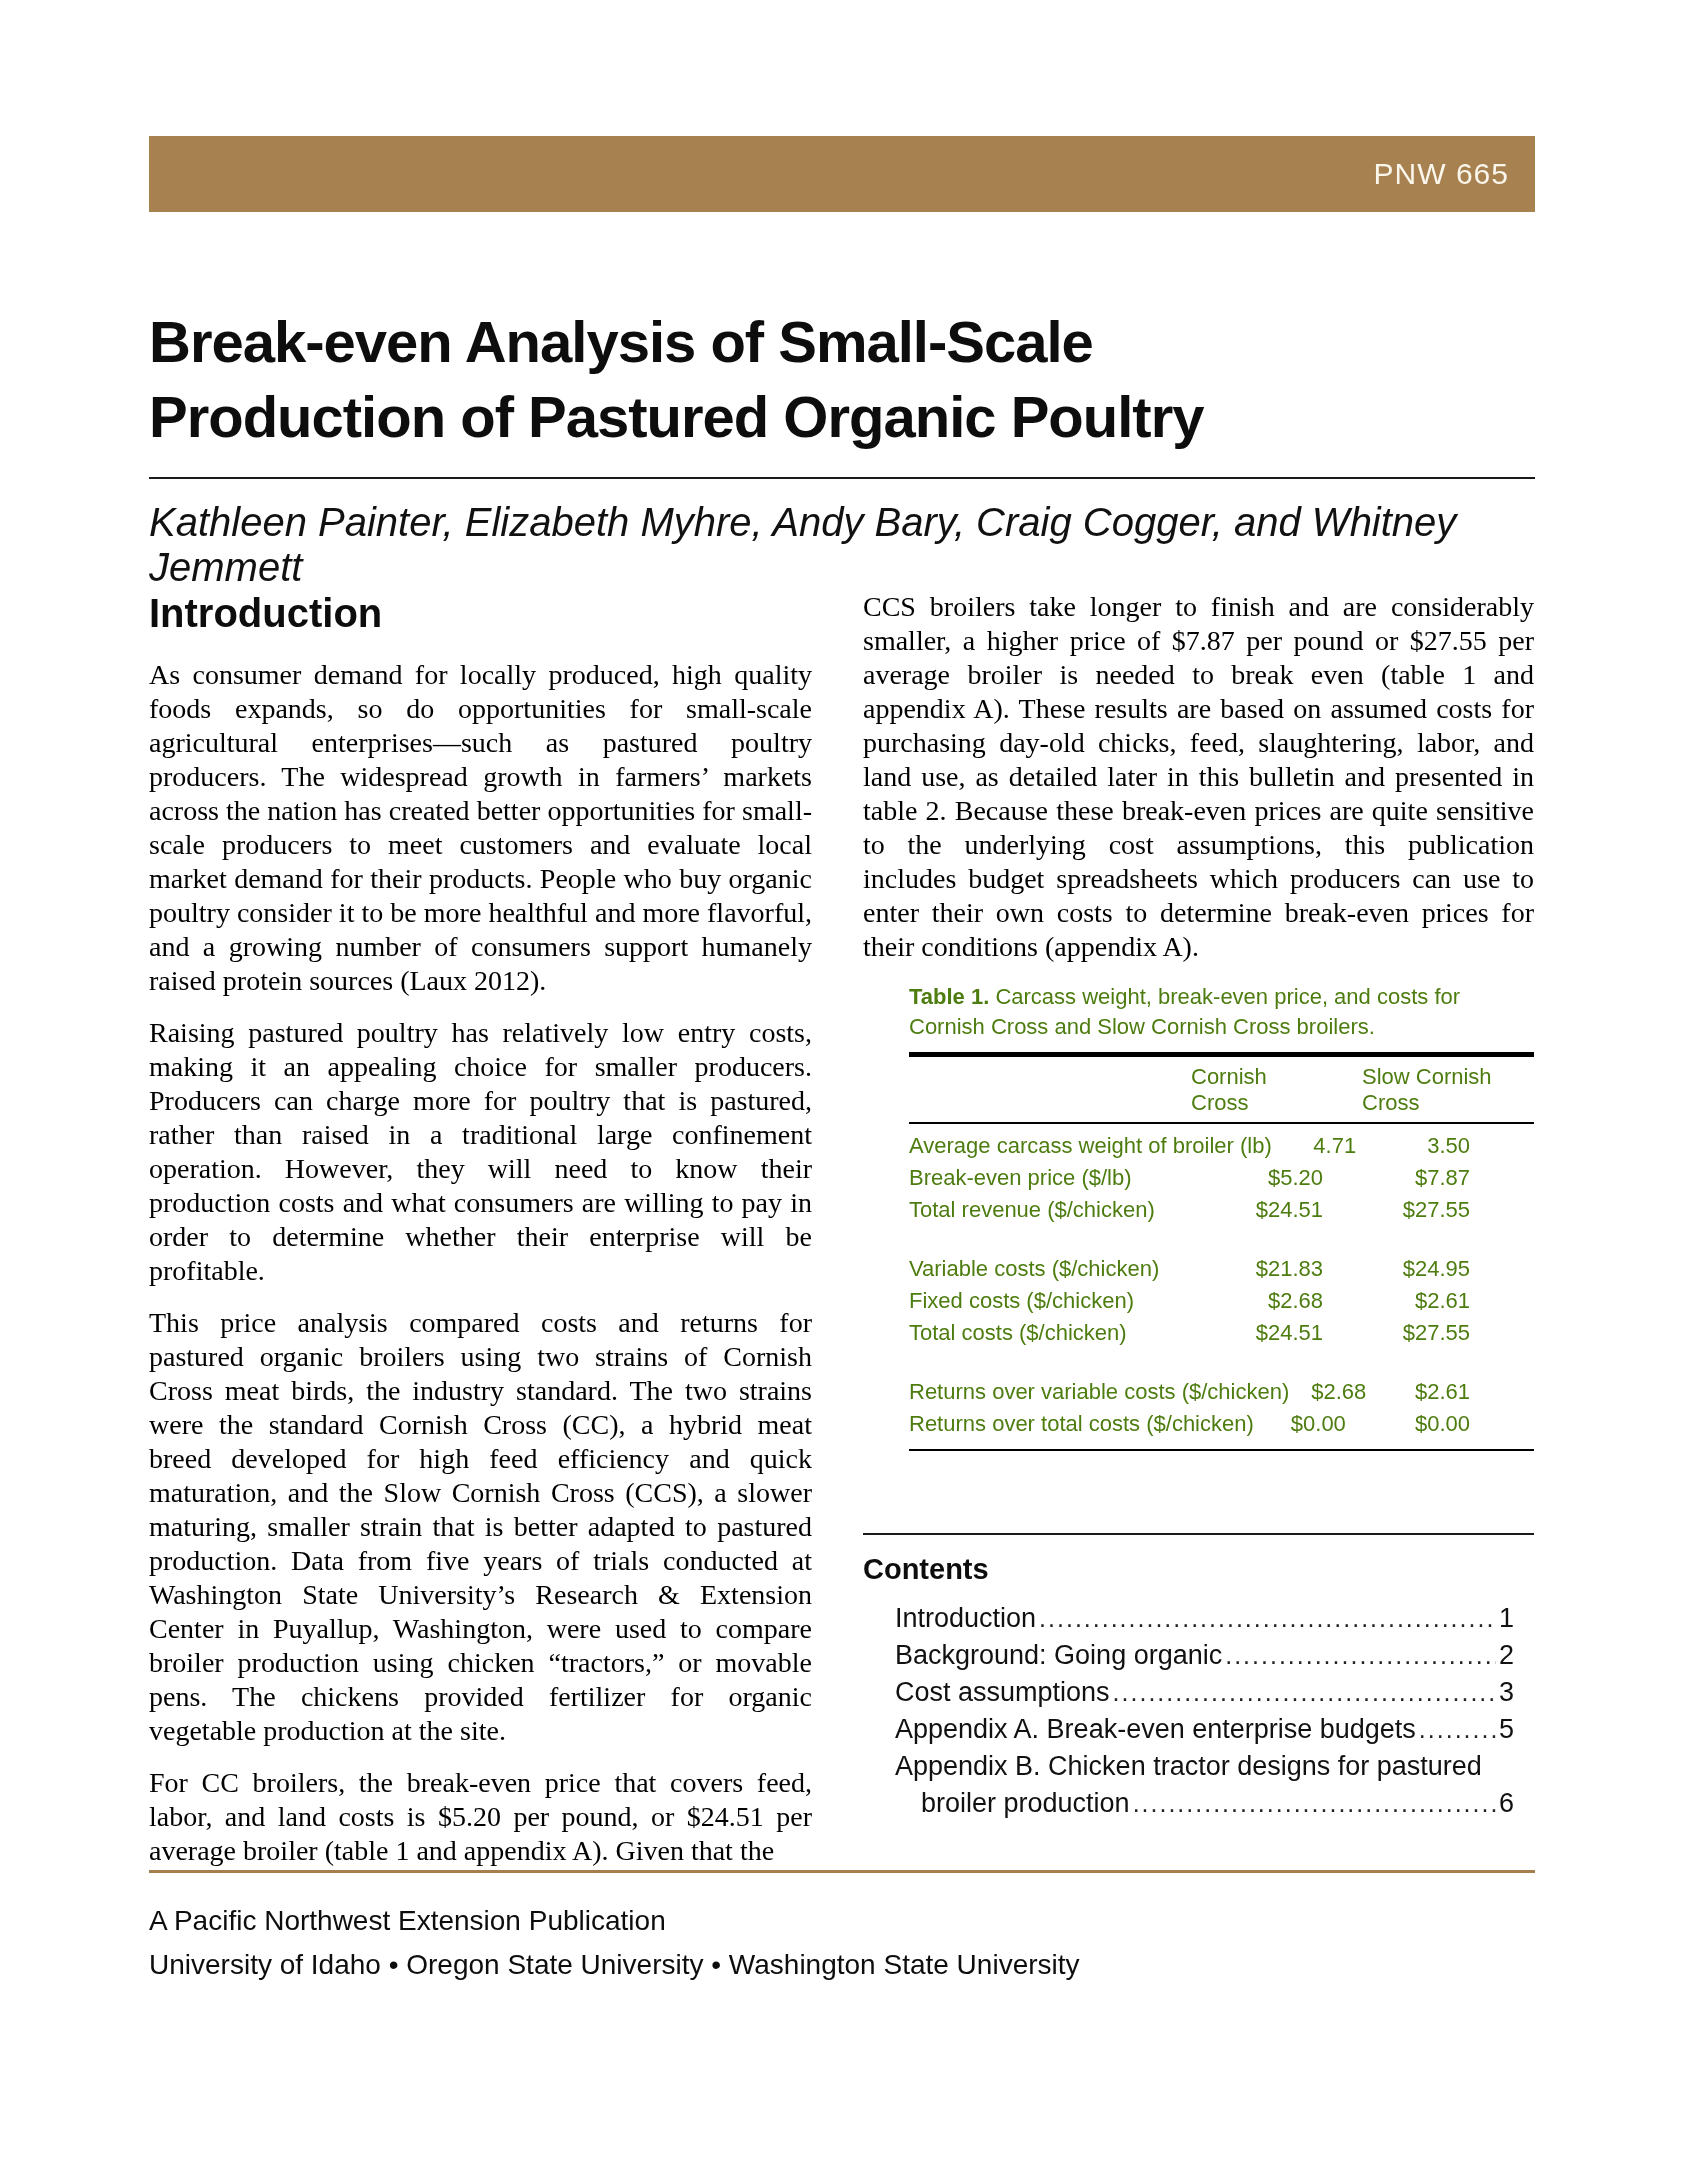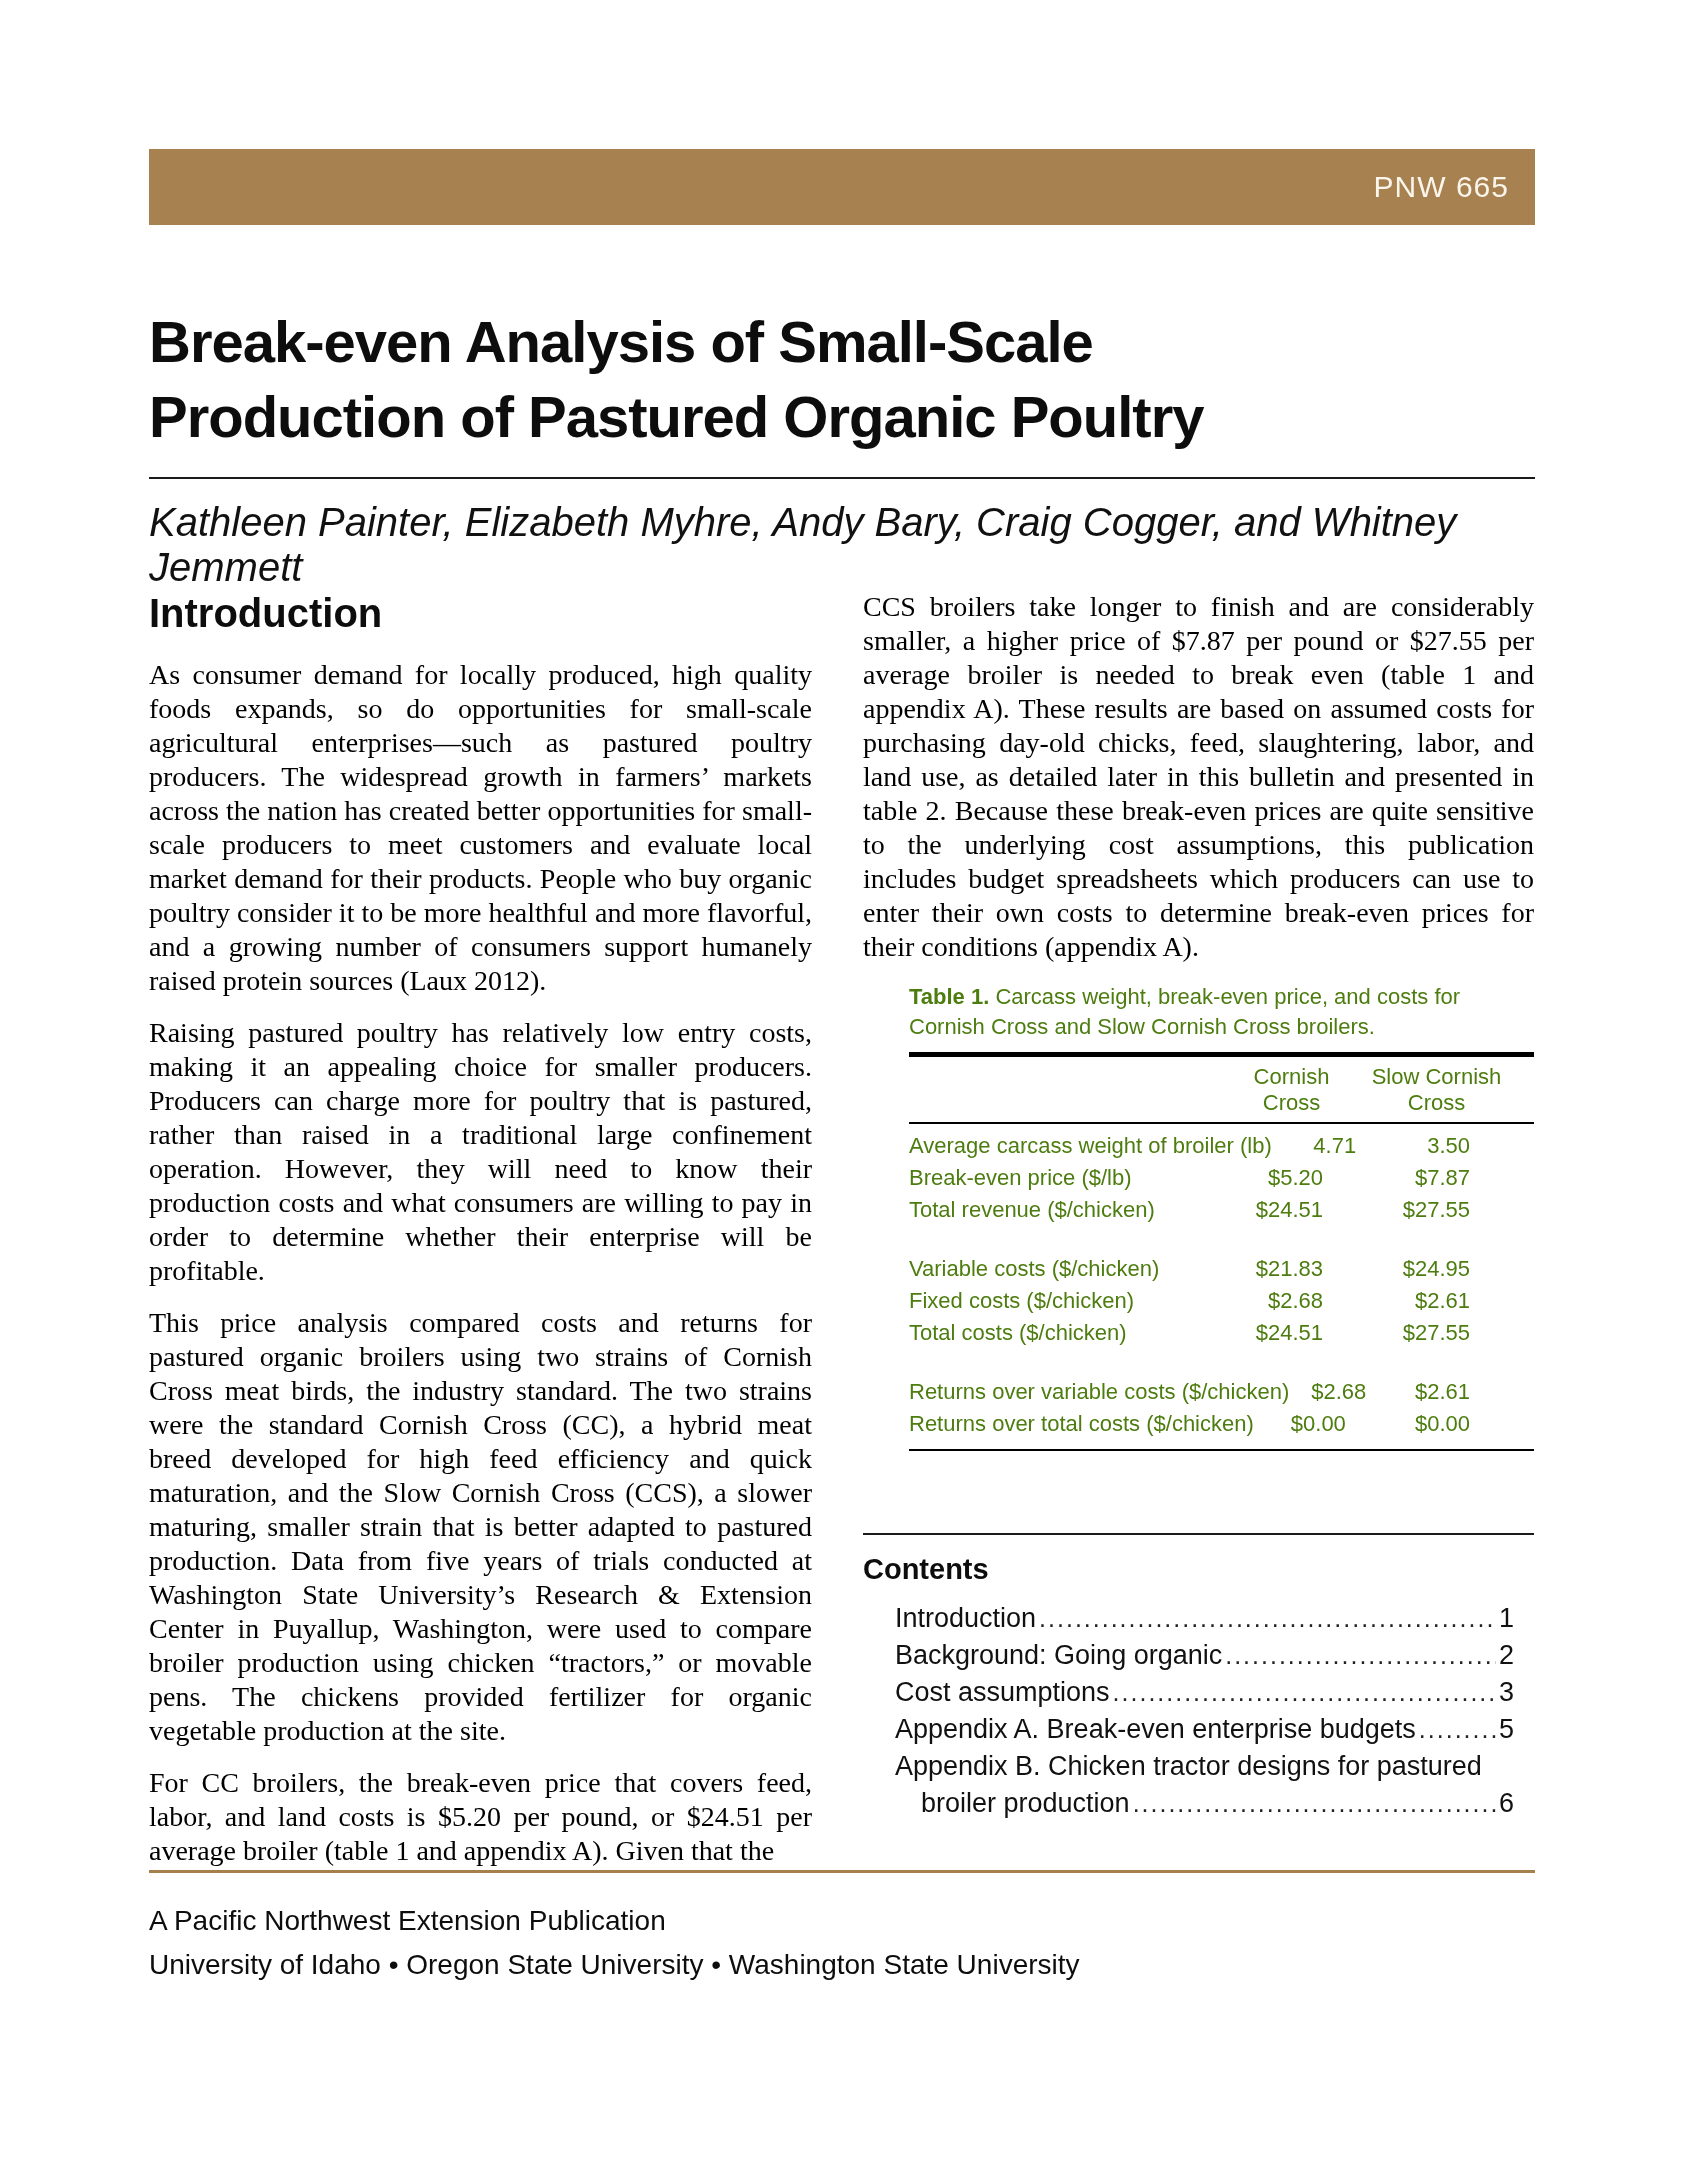--- a/index.html
+++ b/index.html
@@ -3,21 +3,21 @@
 <meta charset="utf-8">
 <style>
   html,body { margin:0; padding:0; background:#ffffff; }
   .page {
     position:relative; width:1683px; height:2178px; background:#ffffff;
     font-family:"Liberation Sans", sans-serif; color:#111; overflow:hidden;
   }
 
   
   .header-bar {
-    position:absolute; left:149px; top:149px; width:1386px; height:76px;
+    position:absolute; left:149px; top:136px; width:1386px; height:76px;
     background:#a78150; display:flex; align-items:center; justify-content:flex-end;
   }
   .pub-code {
     color:#fbf6ec; font-size:30px; letter-spacing:1px; padding-right:26px; font-weight:400;
   }
 
   
   .title {
     position:absolute; left:149px; top:304px; width:1307px; margin:0;
     font-size:58px; line-height:75px; font-weight:bold; letter-spacing:-1px; color:#0d0d0d;
@@ -40,21 +40,21 @@
     margin:0 0 18px 0; font-family:"Liberation Serif", serif;
     font-size:28px; line-height:34px; text-align:justify; color:#000;
   }
 
   
   .t1 { margin-top:12px; font-size:22px; color:#4d7c0f;margin-left:46px; }
   .t1-caption { margin:0 0 10px 0; font-size:22px; line-height:30px; text-align:left; }
   .t1-caption .cap-b { font-weight:bold; }
   .rule-thick { height:5px; background:#000; }
   .rule-thin  { height:2px; background:#000; }
-  .t-head { display:flex; padding:7px 0 6px 0; line-height:26px; text-align:center; }
+  .t-head { display:flex; padding:7px 0 6px 0; line-height:26px; text-align:left;gap:31px; }
   .th-spacer { flex:1; }
   .th-cc  { width:139px; }
   .th-ccs { width:149px; margin-left:1px; margin-right:23px; }
   .t-rows { padding-top:6px; }
   .t-row { display:flex; line-height:32px; }
   .t-label { flex:1; white-space:nowrap; }
   .t-cc  { width:109px; text-align:right; }
   .t-ccs { width:211px; text-align:right; padding-right:64px; box-sizing:border-box; }
   .t-gap { height:27px; }
   .t1 .bottom-rule { margin-top:9px; }

